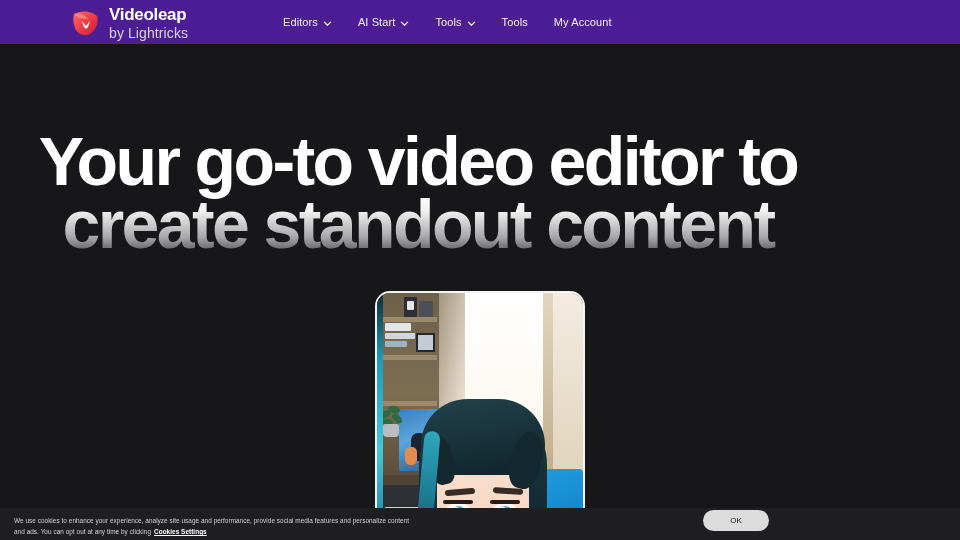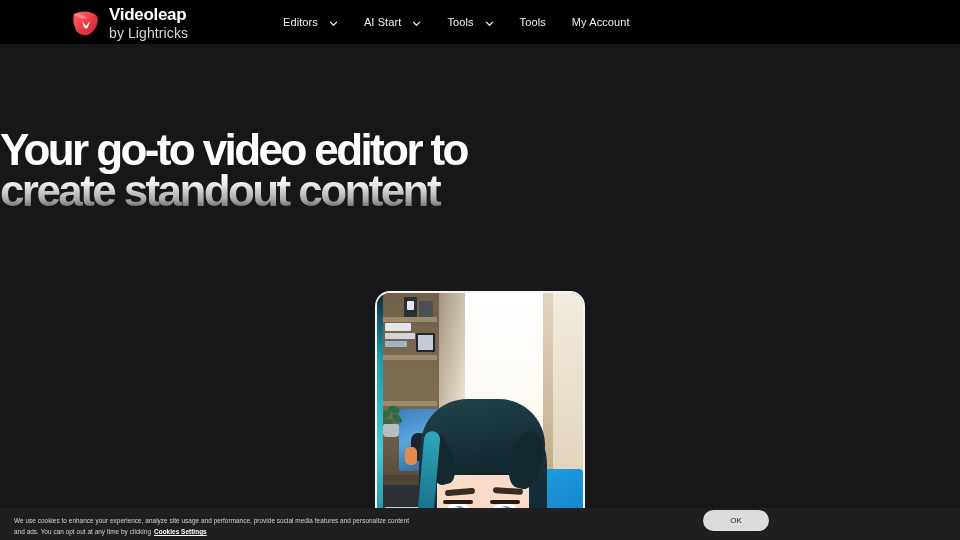--- a/index.html
+++ b/index.html
@@ -16,21 +16,21 @@
     color: #ffffff;
     position: relative;
   }
 
   
   .header {
     position: absolute;
     top: 0; left: 0;
     width: 960px;
     height: 44px;
-    background: #000000;
+    background: #4c1d95;
     display: flex;
     align-items: center;
     z-index: 30;
   }
 
   .logo-block {
     position: absolute;
     left: 70px;
     top: 6px;
     display: flex;
@@ -73,21 +73,21 @@
     top: 0;
     height: 44px;
     display: flex;
     align-items: center;
     gap: 0px;
   }
 
   .nav-item {
     display: flex;
     align-items: center;
-    gap: 11px;
+    gap: 5px;
     font-size: 11px;
     color: #f2f2f3;
     padding: 6px 13px;
     cursor: pointer;
     letter-spacing: 0.1px;
     white-space: nowrap;
   }
 
   .chev {
     width: 9px;
@@ -127,21 +127,22 @@
     height: 496px;
     background: #171719;
     overflow: hidden;
   }
 
   .headline {
     position: absolute;
     top: 86px;
     left: 0;
     width: 836px;
-    font-size: 44px;
+    text-align: center;
+    font-size: 68px;
     font-weight: bold;
     letter-spacing: -2.6px;
     line-height: 0.93;
     pointer-events: none;
   }
 
   .headline-l1 {
     display: block;
     color: #ffffff;
   }

